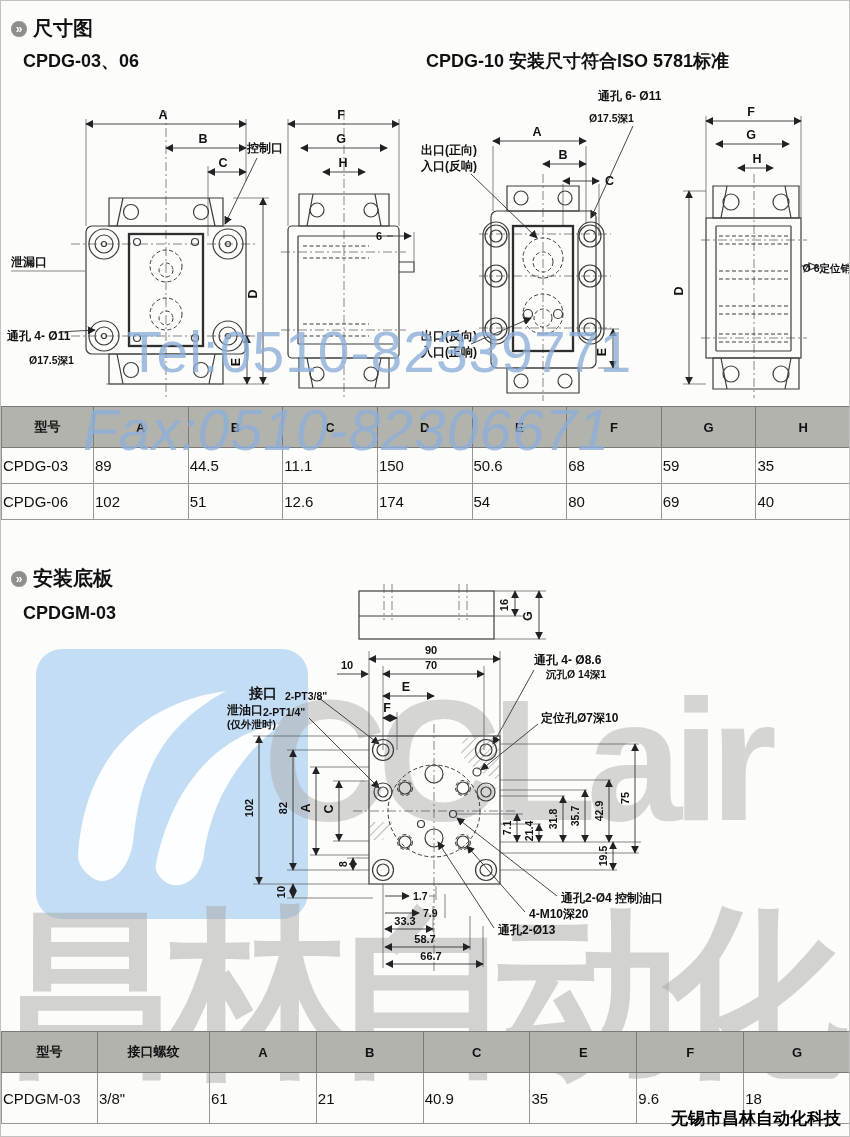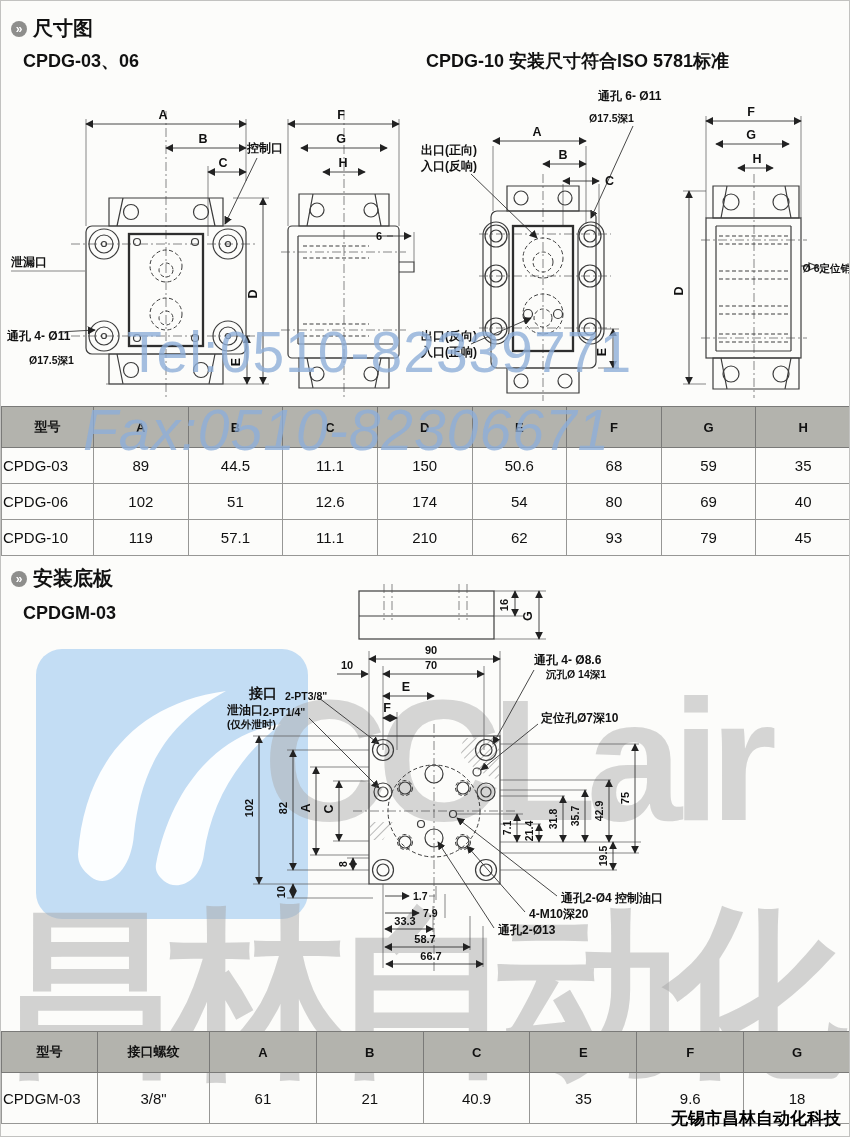--- a/index.html
+++ b/index.html
@@ -35,21 +35,21 @@
   text.dl{font:bold 12.5px "Liberation Sans",sans-serif;fill:#111;}
   text.num{font:bold 11px "Liberation Sans",sans-serif;fill:#111;}
   text.cnl{font:bold 12px "Liberation Sans",sans-serif;fill:#111;}
   text.sm{font:bold 10.5px "Liberation Sans",sans-serif;fill:#111;}
   
   table.dim-table{position:absolute;left:0;width:850px;border-collapse:collapse;
       table-layout:fixed;z-index:2;font-family:"Liberation Sans",sans-serif;}
   #t1{top:405px;} #t2{top:1030px;}
   .dim-table th{background:#b3b3ad;border:1px solid #7a7a78;font-weight:bold;font-size:13px;
       height:38px;color:#111;}
-  .dim-table td{border:1px solid #979795;font-size:15px;text-align:center;height:33px;
+  .dim-table td{border:1px solid #979795;font-size:15px;text-align:left;height:33px;
       background:transparent;color:#111;}
   #t2 td{height:48px;}
   #t1 td:first-child,#t2 td:first-child{text-align:left;}
   .footer-company{position:absolute;right:8px;top:1106px;font-weight:bold;font-size:17px;
       z-index:5;color:#000;}
 </style>
 </head>
 <body>
 
 <div class="page">
@@ -287,31 +287,20 @@
         <td>CPDG-06</td>
         <td>102</td>
         <td>51</td>
         <td>12.6</td>
         <td>174</td>
         <td>54</td>
         <td>80</td>
         <td>69</td>
         <td>40</td>
       </tr>
-      <tr>
-        <td>CPDG-10</td>
-        <td>119</td>
-        <td>57.1</td>
-        <td>11.1</td>
-        <td>210</td>
-        <td>62</td>
-        <td>93</td>
-        <td>79</td>
-        <td>45</td>
-      </tr>
     </tbody>
   </table>
 
   <div class="sec-head" style="top:564px;">
     <span class="bullet">»</span>
     <span>安装底板</span>
   </div>
   <div class="sub-head" style="left:22px;top:602px;">CPDGM-03</div>
 
   <svg id="svg2" width="850" height="455" viewBox="0 0 850 455">

